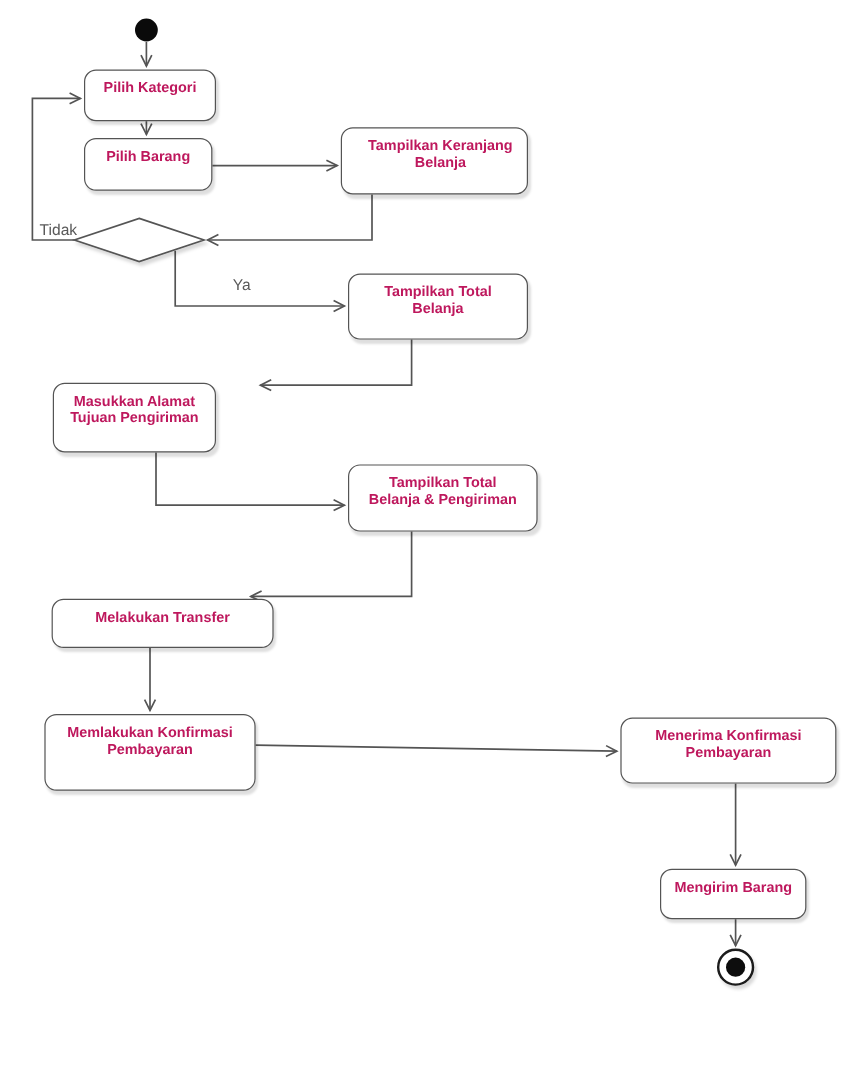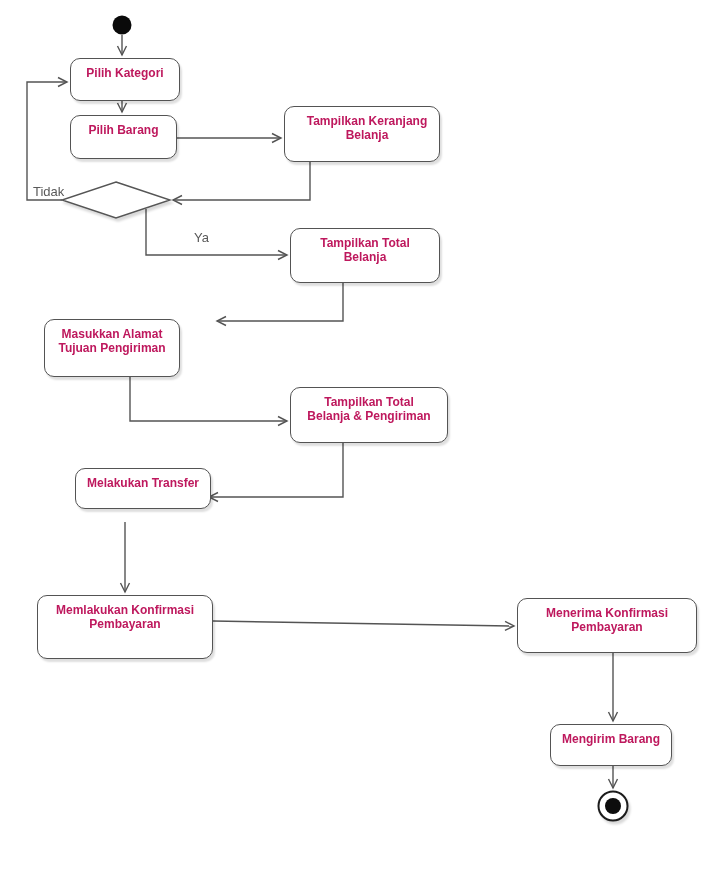--- a/index.html
+++ b/index.html
@@ -109,21 +109,21 @@
   <div class="node" style="left:44px; top:319px; width:136px; height:58px;">
     <span class="node-label">Masukkan Alamat
 Tujuan Pengiriman</span>
   </div>
 
   <div class="node" style="left:290px; top:387px; width:158px; height:56px;">
     <span class="node-label">Tampilkan Total
 Belanja &amp; Pengiriman</span>
   </div>
 
-  <div class="node" style="left:43px; top:468px; width:136px; height:41px;margin-left:32px;">
+  <div class="node" style="left:43px; top:499px; width:185px; height:41px;">
     <span class="node-label">Melakukan Transfer</span>
   </div>
 
   <div class="node" style="left:37px; top:595px; width:176px; height:64px;">
     <span class="node-label">Memlakukan Konfirmasi
 Pembayaran</span>
   </div>
 
   <div class="node" style="left:517px; top:598px; width:180px; height:55px;">
     <span class="node-label">Menerima Konfirmasi

